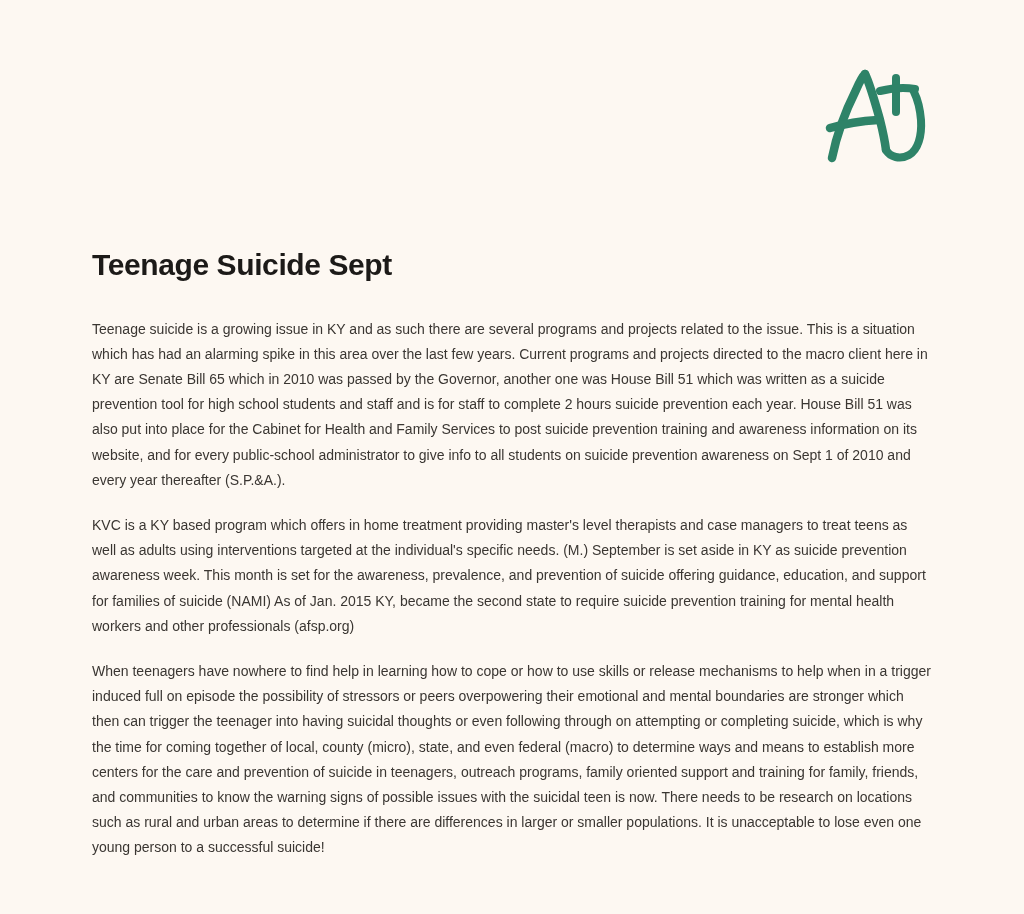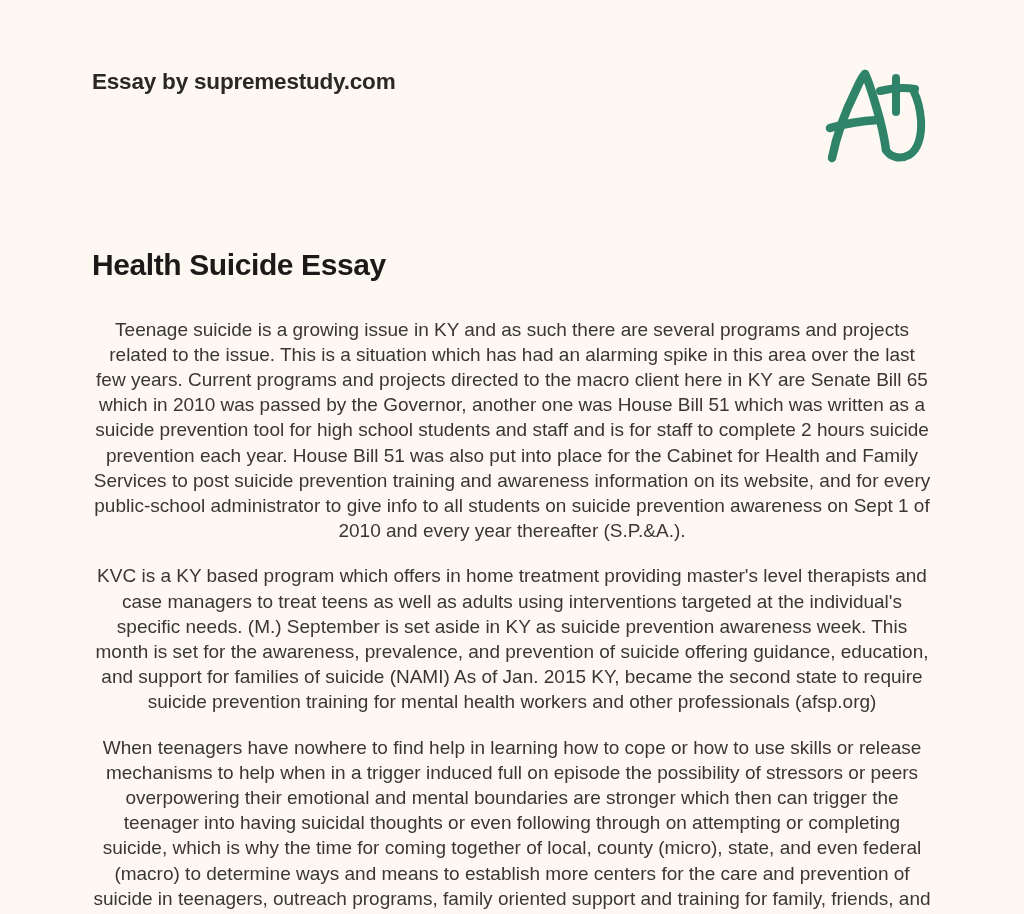--- a/index.html
+++ b/index.html
@@ -91,39 +91,38 @@
     margin: 0 0 34px 0;
     font-size: 30px;
     line-height: 1.15;
     font-weight: bold;
     color: #1C1A18;
     letter-spacing: -0.4px;
   }
 
   .body-text p {
     margin: 0 0 20px 0;
-    font-size: 19px;
+    font-size: 14px;
     line-height: 25.2px;
     color: #3A3632;
-    text-align: center;
+    text-align: left;
   }
 
   .body-text p:last-child {
     margin-bottom: 4px;
   }
 </style>
 </head>
 <body>
 
 <div class="page">
 
   <div class="header">
 
     <div class="brand-block">
-      <div class="brand-title">Essay by supremestudy.com</div>
 
     </div>
 
     <div class="logo">
       <svg viewBox="0 0 128 104" xmlns="http://www.w3.org/2000/svg" fill="none" stroke="#2E8368" stroke-linecap="round" stroke-linejoin="round">
 
         <path d="M20 96 C24 76, 33 50, 44 28 C47 21, 50 15, 53 12" stroke-width="8.5"></path>
 
         <path d="M53 12 C58 22, 63 40, 68 58 C71 70, 73 80, 74 88" stroke-width="8.5"></path>
 
@@ -133,21 +132,21 @@
 
         <path d="M68 29 C80 26, 92 25, 103 27" stroke-width="8"></path>
 
         <path d="M74 88 C78 95, 88 98, 97 93 C106 88, 110 74, 109 58 C108 46, 105 36, 102 30" stroke-width="8"></path>
       </svg>
     </div>
 
   </div>
 
   <div class="article">
-    <h1 class="article-title">Health Suicide Essay</h1>
+    <h1 class="article-title">Teenage Suicide Sept</h1>
 
     <div class="body-text">
       <p>Teenage suicide is a growing issue in KY and as such there are several programs and projects related to the issue. This is a situation which has had an alarming spike in this area over the last few years. Current programs and projects directed to the macro client here in KY are Senate Bill 65 which in 2010 was passed by the Governor, another one was House Bill 51 which was written as a suicide prevention tool for high school students and staff and is for staff to complete 2 hours suicide prevention each year. House Bill 51 was also put into place for the Cabinet for Health and Family Services to post suicide prevention training and awareness information on its website, and for every public-school administrator to give info to all students on suicide prevention awareness on Sept 1 of 2010 and every year thereafter (S.P.&amp;A.).</p>
       <p>KVC is a KY based program which offers in home treatment providing master's level therapists and case managers to treat teens as well as adults using interventions targeted at the individual's specific needs. (M.) September is set aside in KY as suicide prevention awareness week. This month is set for the awareness, prevalence, and prevention of suicide offering guidance, education, and support for families of suicide (NAMI) As of Jan. 2015 KY, became the second state to require suicide prevention training for mental health workers and other professionals (afsp.org)</p>
       <p>When teenagers have nowhere to find help in learning how to cope or how to use skills or release mechanisms to help when in a trigger induced full on episode the possibility of stressors or peers overpowering their emotional and mental boundaries are stronger which then can trigger the teenager into having suicidal thoughts or even following through on attempting or completing suicide, which is why the time for coming together of local, county (micro), state, and even federal (macro) to determine ways and means to establish more centers for the care and prevention of suicide in teenagers, outreach programs, family oriented support and training for family, friends, and communities to know the warning signs of possible issues with the suicidal teen is now. There needs to be research on locations such as rural and urban areas to determine if there are differences in larger or smaller populations. It is unacceptable to lose even one young person to a successful suicide!</p>
     </div>
   </div>
 
 </div>
 

